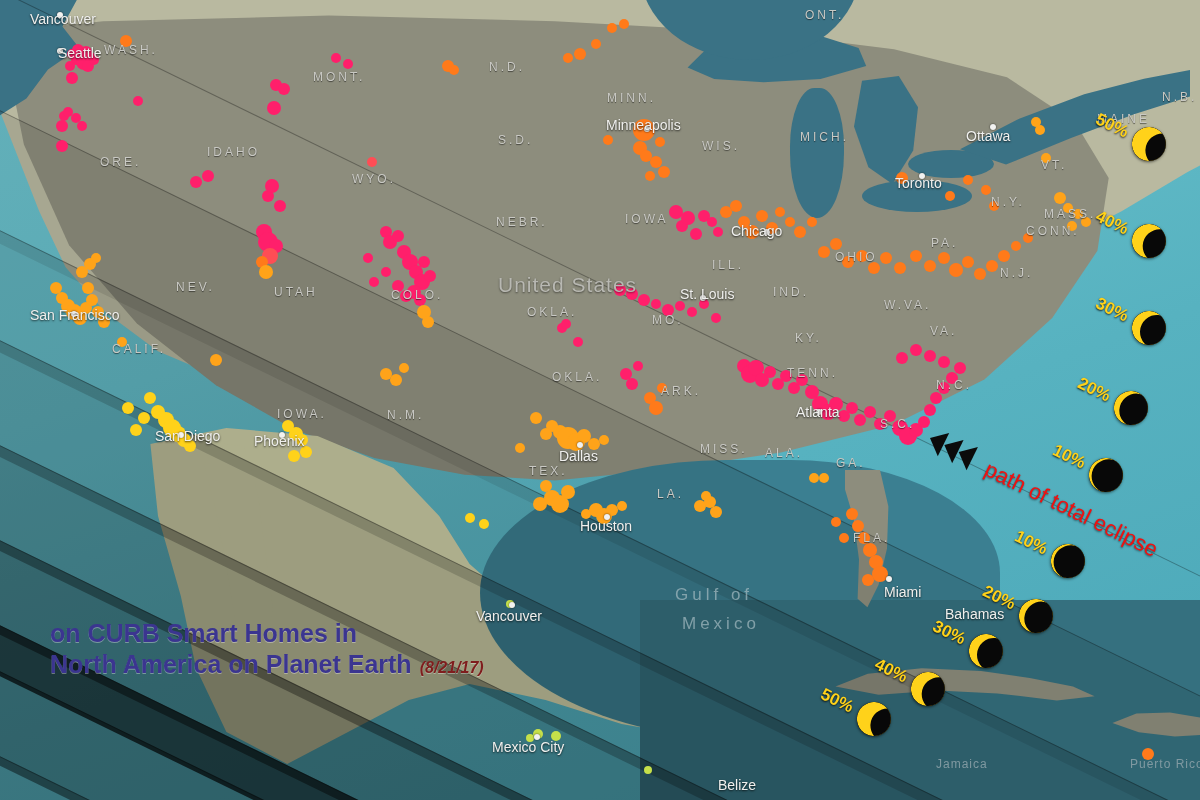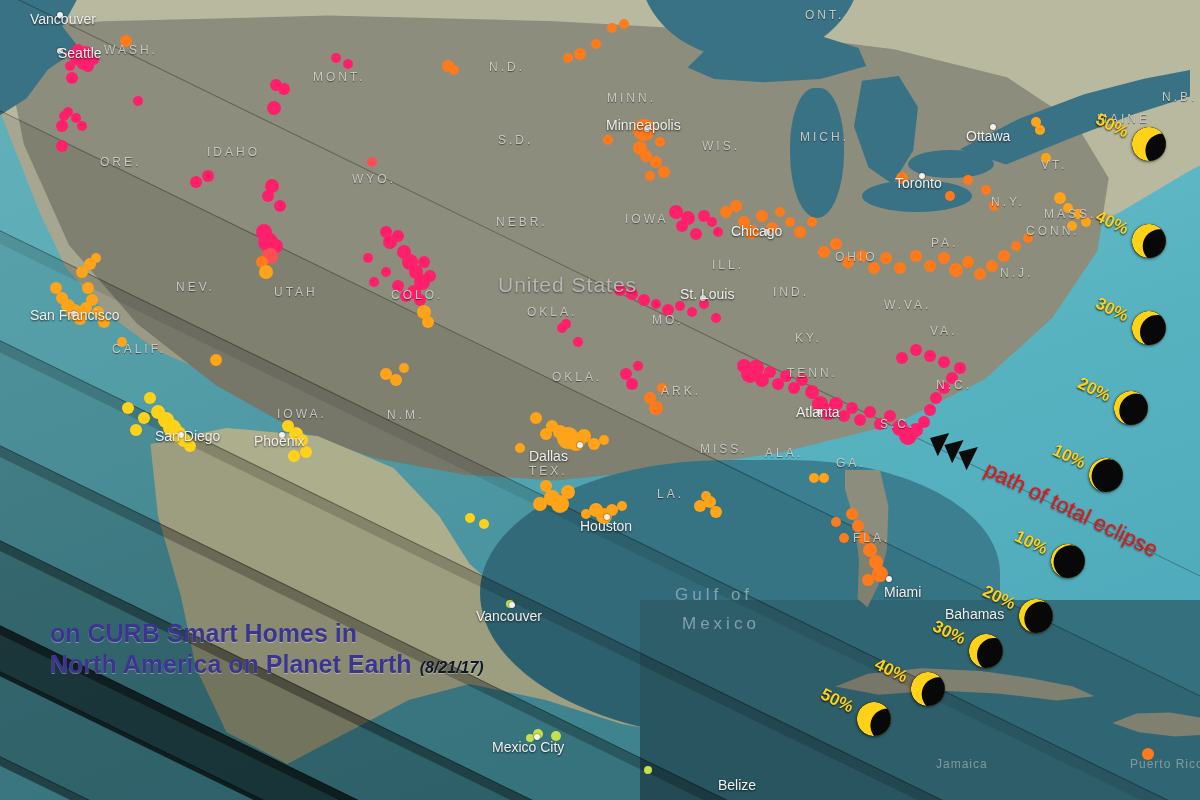--- a/index.html
+++ b/index.html
@@ -149,21 +149,21 @@
     position:absolute;left:0;right:0;top:66px;text-align:center;
     color:#bfe353;font-size:37px;font-weight:bold;letter-spacing:-1px;
     font-family:"Liberation Sans",sans-serif;
   }
   #titletext{padding-top:6px;}
   #titletext .tline{
     color:#3b3590;font-size:25px;font-weight:bold;line-height:1.24;
     text-shadow:0 1px 0 rgba(255,255,255,.35);
   }
   #titletext .tdate{
-    color:#0f172a;font-size:16px;font-weight:bold;font-style:italic;
+    color:#7f1d1d;font-size:16px;font-weight:bold;font-style:italic;
     margin-left:8px;
   }
 </style>
 </head>
 <body>
 
 <div id="stage">
 
   <div class="layer" id="ocean"></div>
   <div class="landmass" id="land-na"></div>
@@ -508,21 +508,21 @@
       <div class="plc city" style="left: 30px; top: 11px;">Vancouver</div>
       <div class="citydot" style="left: 57px; top: 48px;"></div>
       <div class="plc city" style="left: 58px; top: 45px;">Seattle</div>
       <div class="citydot" style="left: 71px; top: 311px;"></div>
       <div class="plc city" style="left: 30px; top: 307px;">San Francisco</div>
       <div class="citydot" style="left: 178px; top: 432px;"></div>
       <div class="plc city" style="left: 155px; top: 428px;">San Diego</div>
       <div class="citydot" style="left: 279px; top: 432px;"></div>
       <div class="plc city" style="left: 254px; top: 433px;">Phoenix</div>
       <div class="citydot" style="left: 577px; top: 442px;"></div>
-      <div class="plc city" style="left: 529px; top: 448px;">Dallas</div>
+      <div class="plc city" style="left: 559px; top: 448px;">Dallas</div>
       <div class="citydot" style="left: 604px; top: 514px;"></div>
       <div class="plc city" style="left: 580px; top: 518px;">Houston</div>
       <div class="citydot" style="left: 644px; top: 126px;"></div>
       <div class="plc city" style="left: 606px; top: 117px;">Minneapolis</div>
       <div class="citydot" style="left: 764px; top: 229px;"></div>
       <div class="plc city" style="left: 731px; top: 223px;">Chicago</div>
       <div class="citydot" style="left: 700px; top: 295px;"></div>
       <div class="plc city" style="left: 680px; top: 286px;">St. Louis</div>
       <div class="citydot" style="left: 816px; top: 409px;"></div>
       <div class="plc city" style="left: 796px; top: 404px;">Atlanta</div>

